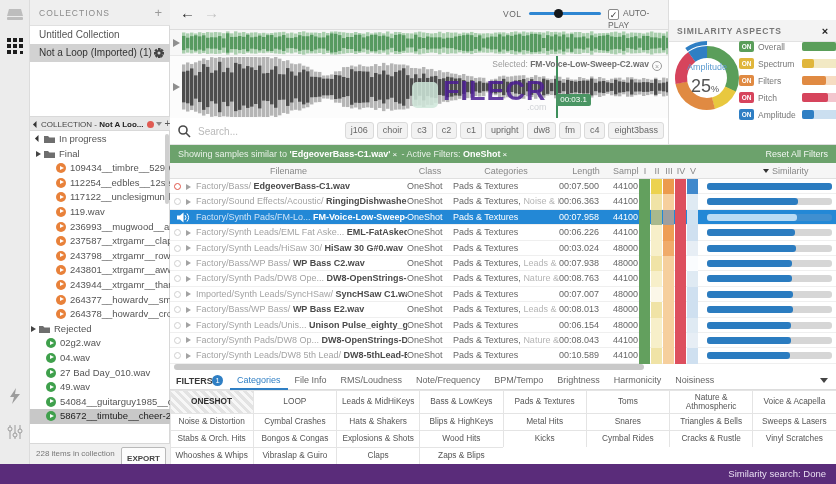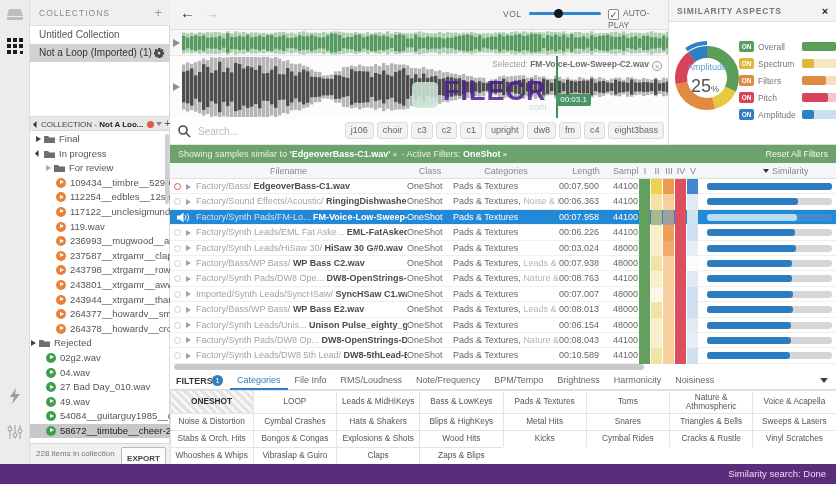--- a/index.html
+++ b/index.html
@@ -106,21 +106,21 @@
   .ftabs .tabs{position:absolute;left:60px;top:0;display:flex;}
   .ftab{line-height:16px;padding:0 7px;cursor:pointer;white-space:nowrap;}
   .ftab.act{color:#2f7fc4;border-bottom:2px solid #2f7fc4;}
   .ftabs .chev{position:absolute;right:8px;top:6px;width:0;height:0;border-top:5px solid #444;border-left:4px solid transparent;border-right:4px solid transparent;cursor:pointer;}
   .fgrid{position:absolute;left:0;top:390px;width:666px;height:74px;display:grid;grid-template-columns:repeat(8,1fr);grid-template-rows:23px 17px 17px 17px;}
   .fbtn{border:1px solid #e4e4e4;margin:-0.5px;background:#fff;font-size:8.3px;line-height:8.5px;color:#555;display:flex;align-items:center;justify-content:center;text-align:center;cursor:pointer;padding:0 2px;}
   .fbtn.on{background:repeating-linear-gradient(45deg,#e3e3e3 0 3px,#f7f7f7 3px 6px);font-weight:bold;color:#2e2e2e;}
   .fbtn.empty{border:none;background:#fff;cursor:default;}
   
   .aspects{position:absolute;left:668px;top:0;width:168px;height:145px;background:#fff;border-left:1px solid #ddd;border-bottom:1px solid #ddd;}
-  .aspects .hd{height:22px;background:#f3f3f3;border-bottom:1px solid #e2e2e2;font-size:8.5px;letter-spacing:.8px;color:#777;font-weight:bold;line-height:22px;padding-left:8px;position:relative;}
+  .aspects .hd{height:22px;background:#f3f3f3;border-bottom:1px solid #e2e2e2;font-size:8.5px;letter-spacing:.8px;color:#777;font-weight:bold;line-height:22px;padding-left:8px;position:relative;margin-top:20px;}
   .aspects .hd .x{position:absolute;right:7px;top:0;color:#222;font-size:11px;font-weight:bold;cursor:pointer;}
   .legend{position:absolute;left:70px;top:38px;}
   .lrow{display:flex;align-items:center;height:17px;}
   .onb{width:15px;height:11px;border-radius:2px;color:#fff;font-size:6.5px;font-weight:bold;text-align:center;line-height:11px;flex:none;cursor:pointer;}
   .lname{width:44px;font-size:8.5px;color:#777;margin-left:4px;flex:none;white-space:nowrap;overflow:hidden;}
   .wbar{width:36px;height:9px;border-radius:2px;flex:none;position:relative;cursor:pointer;}
   .wfill{height:9px;border-radius:2px;}
   
   .statusbar{position:absolute;left:0;top:464px;width:836px;height:20px;background:#5a2c7a;color:#e9def2;font-size:9.5px;line-height:20px;text-align:right;padding-right:10px;}
 </style>
@@ -180,29 +180,26 @@
             <rect x="0" y="4" width="10" height="2.6" fill="#444"></rect>
             <rect x="4" y="0" width="2.6" height="10" fill="#444" transform="rotate(45 5 5)"></rect>
             <rect x="0" y="4" width="10" height="2.6" fill="#444" transform="rotate(45 5 5)"></rect>
             <circle cx="5" cy="5" r="1.5" fill="#d2d2d2"></circle>
           </svg></div>
       </div>
     <div class="coll-bar">
       <span class="tri-exp"></span><span>COLLECTION - </span><b>Not A Loo...</b><span class="dot"></span><span class="caret-d"></span><span class="plus2">+</span>
     </div>
     <div class="tree">
+        <div class="titem" style="padding-left: 6px;"><span class="caret-dn"></span><svg width="11" height="9" style="vertical-align:-1px;margin-right:4px;">
+            <path d="M0 2 h4 l1.5 1.5 H11 V9 H0 z" fill="#6e6e6e"></path>
+          </svg>In progress</div>
         <div class="titem" style="padding-left: 6px;"><span class="caret-r"></span><svg width="11" height="9" style="vertical-align:-1px;margin-right:4px;">
             <path d="M0 2 h4 l1.5 1.5 H11 V9 H0 z" fill="#6e6e6e"></path>
           </svg>Final</div>
-        <div class="titem" style="padding-left: 6px;"><span class="caret-dn"></span><svg width="11" height="9" style="vertical-align:-1px;margin-right:4px;">
-            <path d="M0 2 h4 l1.5 1.5 H11 V9 H0 z" fill="#6e6e6e"></path>
-          </svg>In progress</div>
-        <div class="titem" style="padding-left: 16px;"><span class="caret-lt"></span><svg width="11" height="9" style="vertical-align:-1px;margin-right:4px;">
-            <path d="M0 2 h4 l1.5 1.5 H11 V9 H0 z" fill="#6e6e6e"></path>
-          </svg>For review</div>
         <div class="titem" style="padding-left: 26px;"><span class="fcirc" style="background: rgb(232, 129, 58);"><i></i></span>109434__timbre__52906-vl...</div>
         <div class="titem" style="padding-left: 26px;"><span class="fcirc" style="background: rgb(232, 129, 58);"><i></i></span>112254__edbles__12secon...</div>
         <div class="titem" style="padding-left: 26px;"><span class="fcirc" style="background: rgb(232, 129, 58);"><i></i></span>117122__unclesigmund__s...</div>
         <div class="titem" style="padding-left: 26px;"><span class="fcirc" style="background: rgb(232, 129, 58);"><i></i></span>119.wav</div>
         <div class="titem" style="padding-left: 26px;"><span class="fcirc" style="background: rgb(232, 129, 58);"><i></i></span>236993__mugwood__air-ra...</div>
         <div class="titem" style="padding-left: 26px;"><span class="fcirc" style="background: rgb(232, 129, 58);"><i></i></span>237587__xtrgamr__clappin...</div>
         <div class="titem" style="padding-left: 26px;"><span class="fcirc" style="background: rgb(232, 129, 58);"><i></i></span>243798__xtrgamr__rowdy-...</div>
         <div class="titem" style="padding-left: 26px;"><span class="fcirc" style="background: rgb(232, 129, 58);"><i></i></span>243801__xtrgamr__awww-t...</div>
         <div class="titem" style="padding-left: 26px;"><span class="fcirc" style="background: rgb(232, 129, 58);"><i></i></span>243944__xtrgamr__thank-y...</div>
         <div class="titem" style="padding-left: 26px;"><span class="fcirc" style="background: rgb(232, 129, 58);"><i></i></span>264377__howardv__small-...</div>

